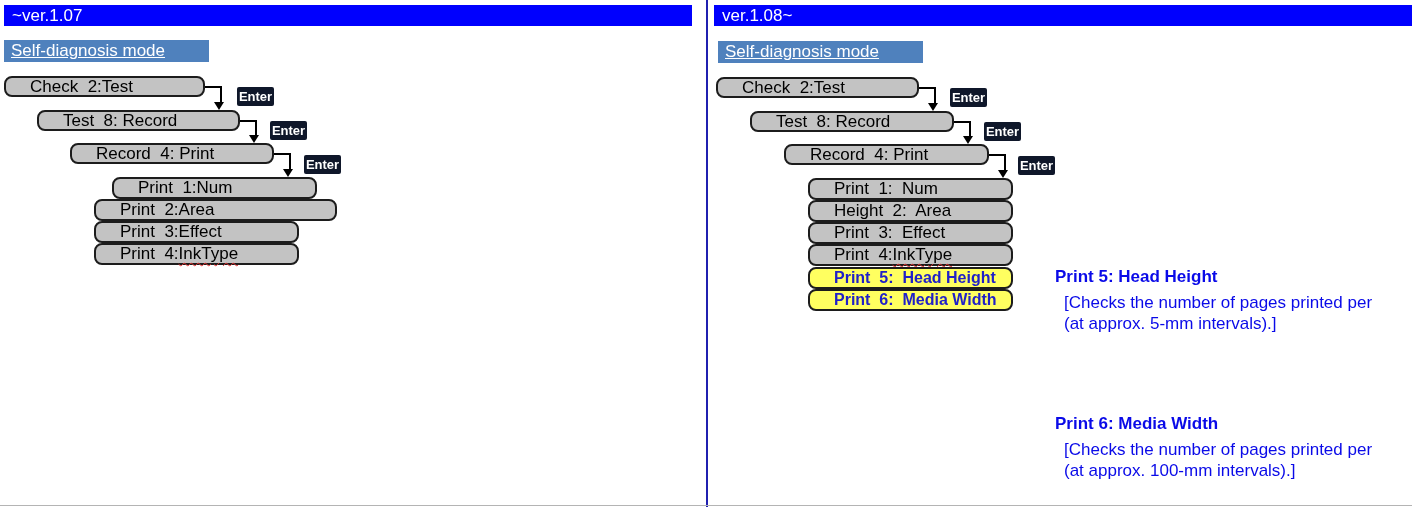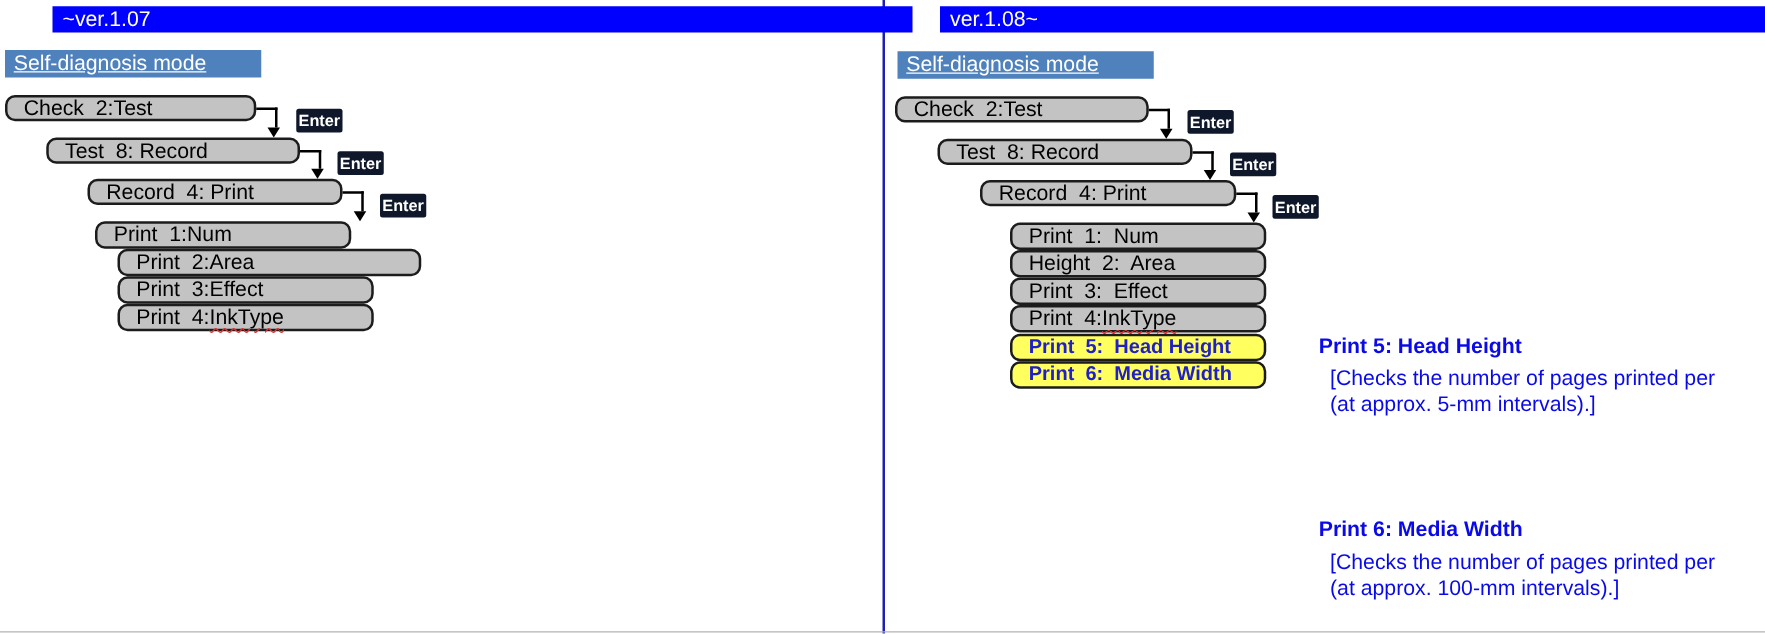--- a/index.html
+++ b/index.html
@@ -3,30 +3,30 @@
 <meta charset="utf-8">
 <style>
   html,body { margin:0; padding:0; background:#ffffff; }
   .canvas {
     position:relative; width:1412px; height:507px; background:#ffffff;
     font-family:"Liberation Sans","DejaVu Sans",sans-serif; overflow:hidden;
   }
   .ver-bar {
     position:absolute; height:21px; background:#0000fe; color:#ffffff;
     display:flex; align-items:center; padding-left:8px; font-size:17px;
-    box-sizing:border-box; white-space:pre;margin-left:38px;
+    box-sizing:border-box; white-space:pre;
   }
   .mode-bar {
     position:absolute; height:22px; background:#4f81bd; color:#ffffff;
     display:flex; align-items:center; padding-left:7px; font-size:17px;
     box-sizing:border-box; white-space:pre;text-decoration:underline;
   }
   .mbox {
     position:absolute; background:#c3c3c3; border:2px solid #1c1c1c;
-    border-radius:8px; display:flex; align-items:center; padding-left:13px;
+    border-radius:8px; display:flex; align-items:center; padding-left:24px;
     font-size:17px; color:#000; box-sizing:border-box; white-space:pre;
   }
   .mbox.hl { background:#ffff60; color:#2020c8; font-weight:bold; font-size:16px; }
   .squig {
     text-decoration-line:underline; text-decoration-style:wavy;
     text-decoration-color:#e03232; text-decoration-thickness:1px;
     text-underline-offset:3px;
   }
   .enter-badge {
     position:absolute; width:37px; height:19px; background:#0f172a; color:#ffffff;
@@ -80,21 +80,21 @@
     </div>
 
     <div class="mbox" style="left:70px;top:143px;width:204px;height:21px">
       <span>Record  4: Print</span>
     </div>
     <div class="flow-arrow" style="left:274px;top:153px;height:16px"></div>
     <div class="enter-badge" style="left:304px;top:155px">
       <span>Enter</span>
     </div>
 
-    <div class="mbox" style="left:76px;top:177px;width:205px;height:22px">
+    <div class="mbox" style="left:112px;top:177px;width:205px;height:22px">
       <span>Print  1:Num</span><span class="squig"></span>
     </div>
     <div class="mbox" style="left:94px;top:199px;width:243px;height:22px">
       <span>Print  2:Area</span><span class="squig"></span>
     </div>
     <div class="mbox" style="left:94px;top:221px;width:205px;height:22px">
       <span>Print  3:Effect</span><span class="squig"></span>
     </div>
     <div class="mbox" style="left:94px;top:243px;width:205px;height:22px">
       <span>Print  4:</span><span class="squig">InkType</span>

